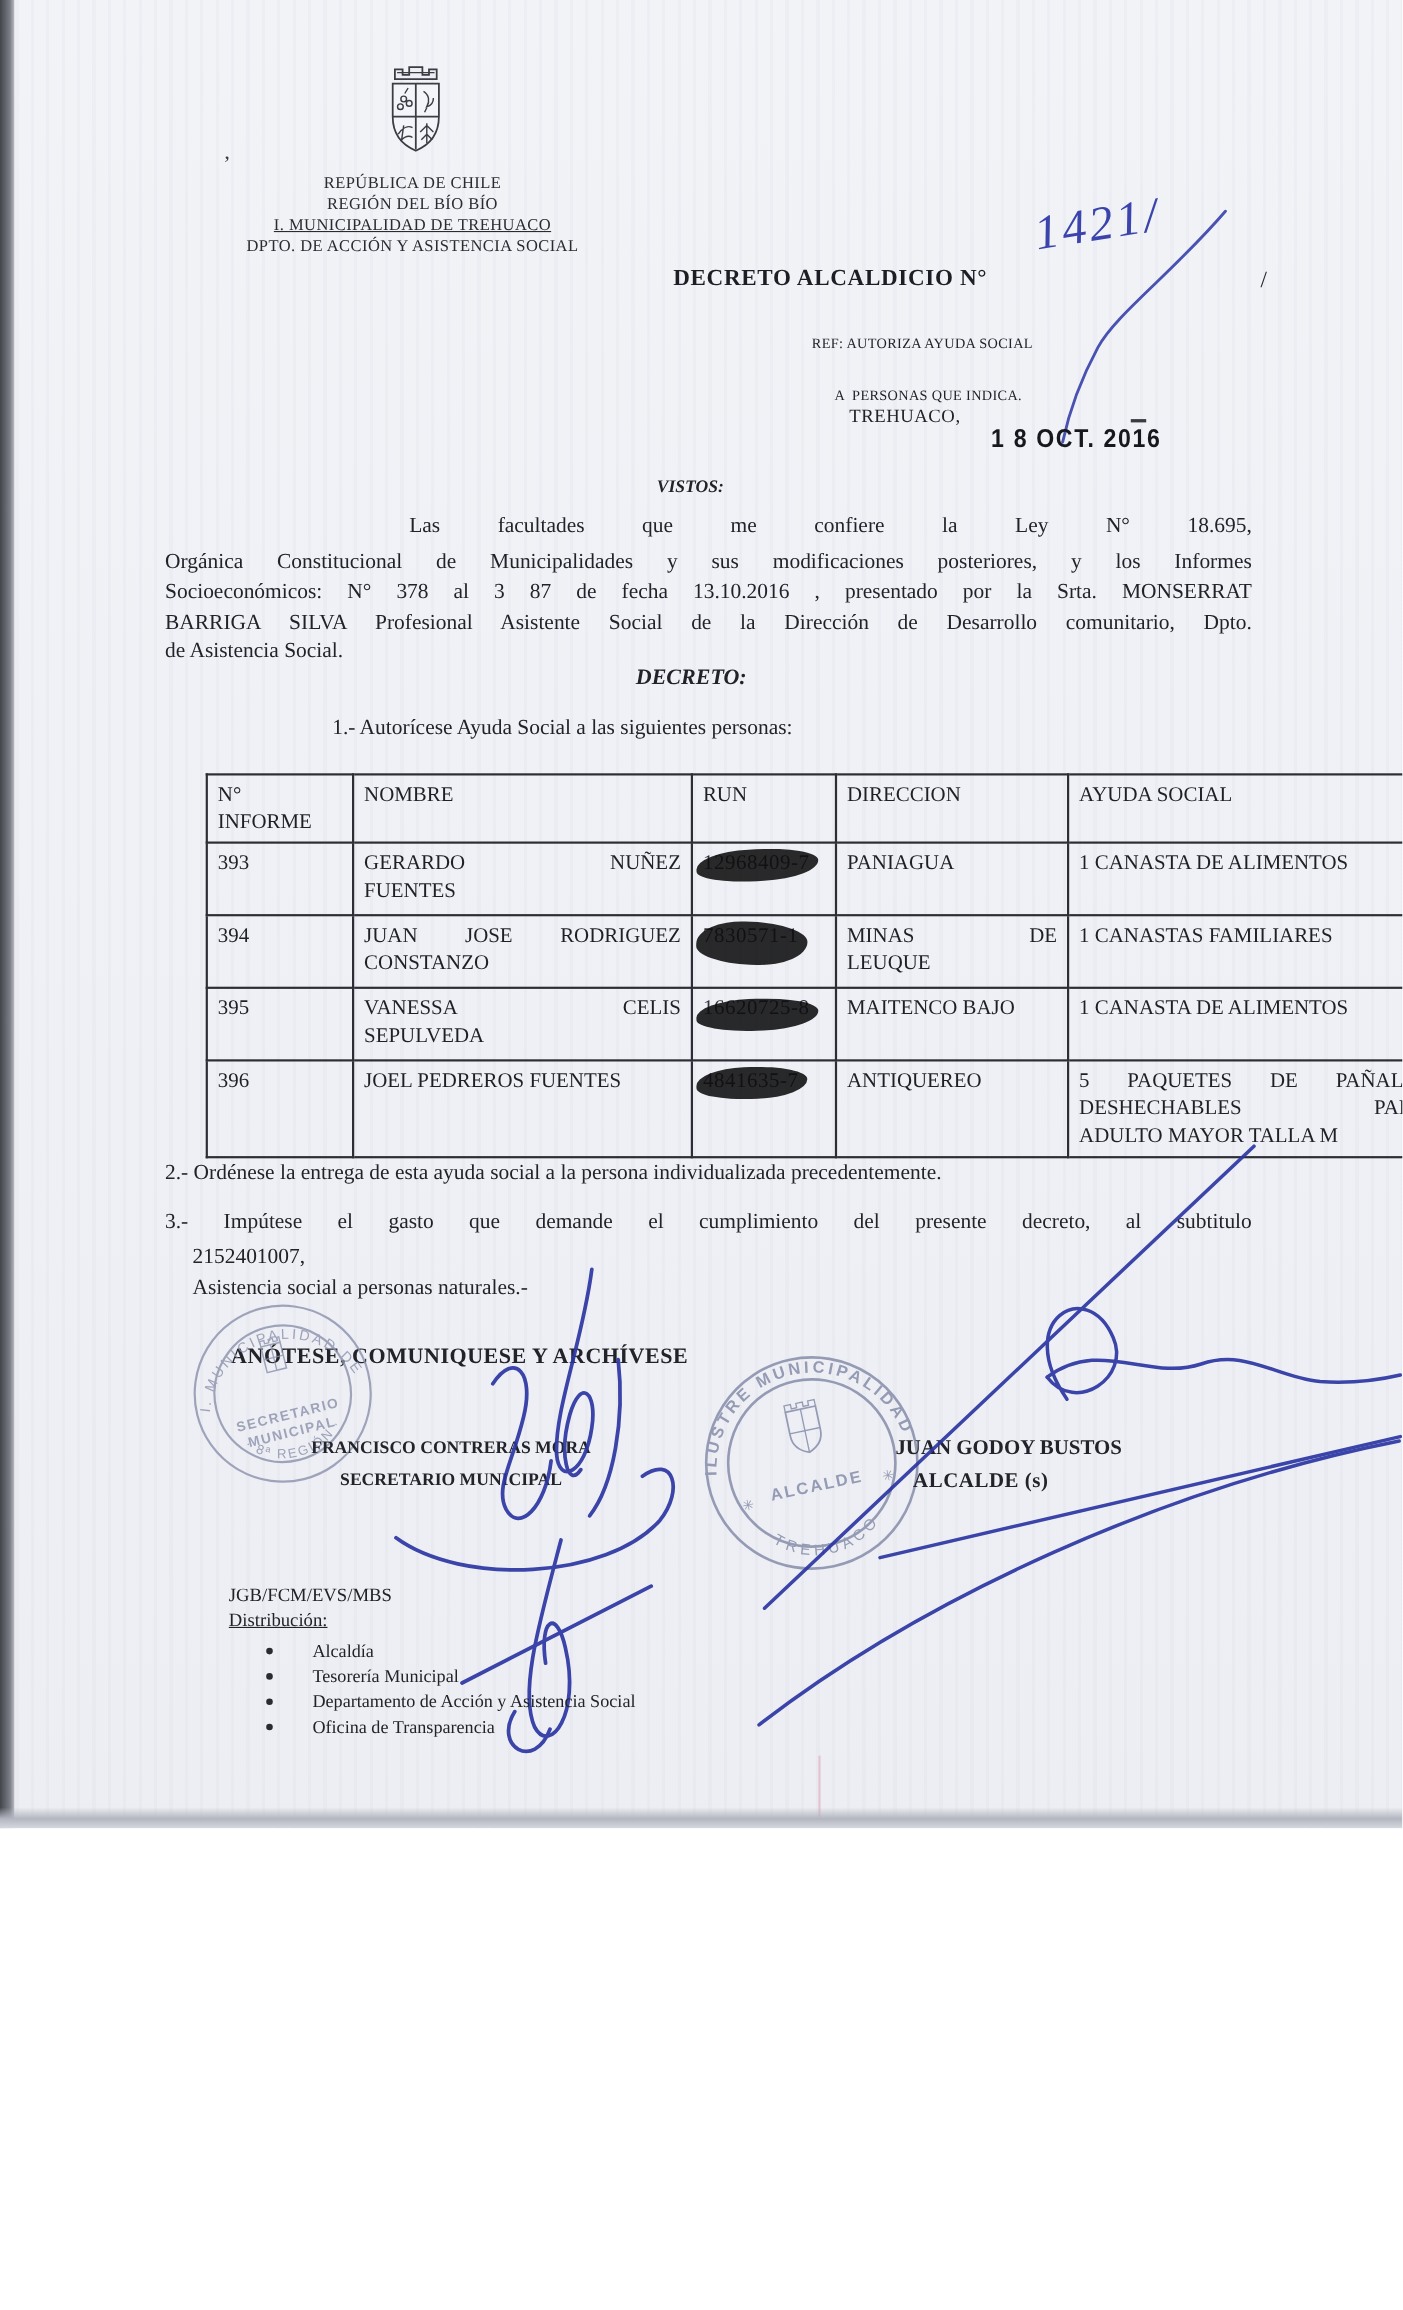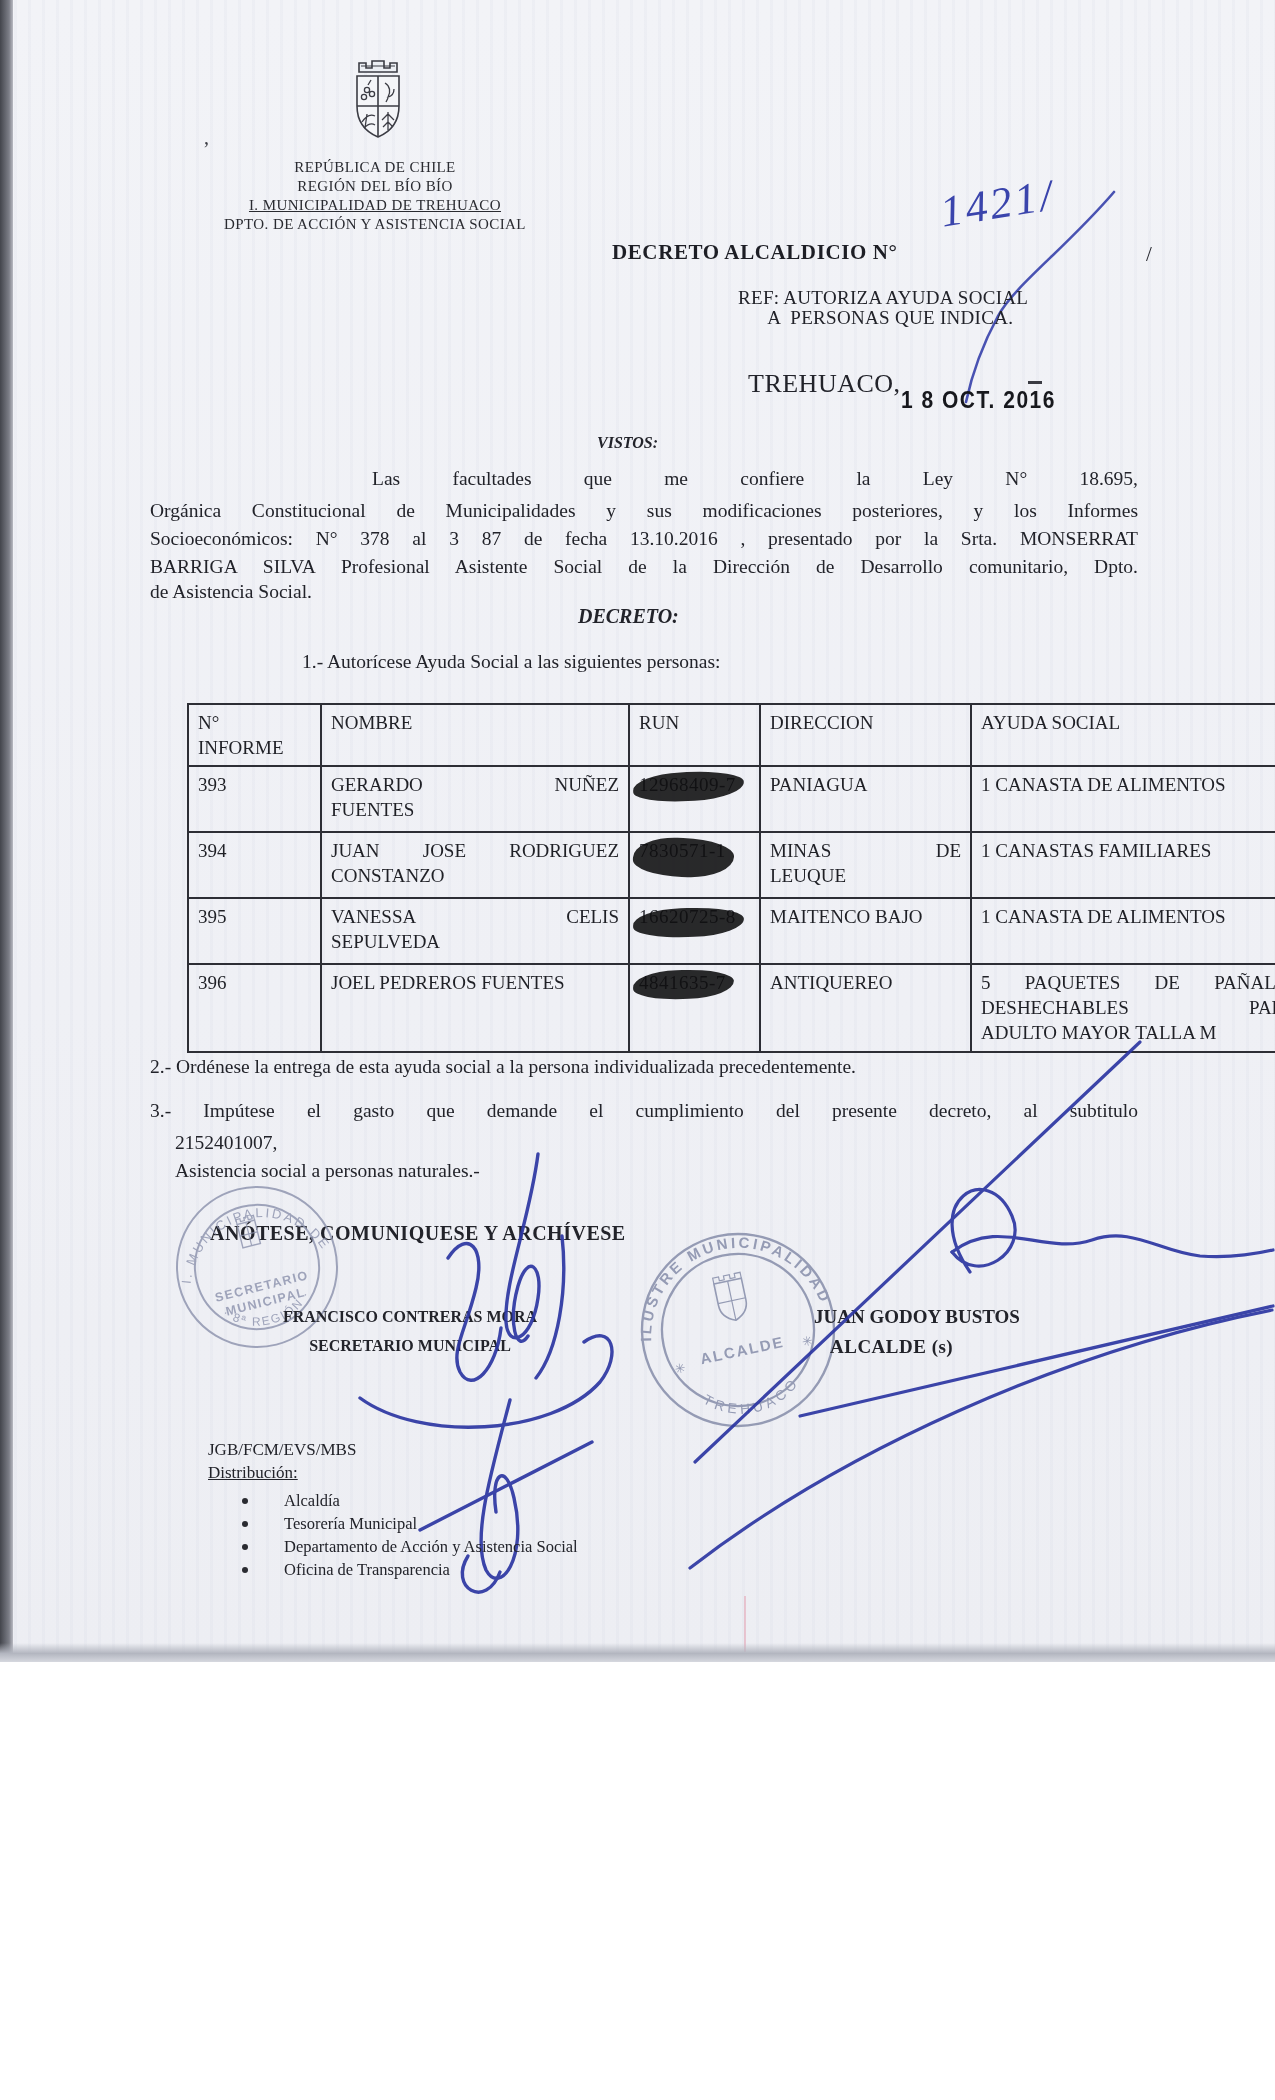--- a/index.html
+++ b/index.html
@@ -27,22 +27,22 @@
   .letterhead{left:160px;top:158px;width:430px;text-align:center;font-size:15px;line-height:19px;
               letter-spacing:.4px;color:#2a2b31;}
   .letterhead .muni{text-decoration:underline;}
   .stray-mark{left:203px;top:138px;font-size:20px;color:#3a3b42;}
 
   
   .decree-title{left:612px;top:240px;font-size:21px;font-weight:bold;letter-spacing:.6px;color:#1d1e25;}
   .typed-slash{left:1146px;top:242px;font-size:21px;color:#1d1e25;}
   .hand-number{left:940px;top:178px;font-size:44px;font-style:italic;color:#2b36a6;
                transform:rotate(-9deg);letter-spacing:3px;opacity:.92;}
-  .ref-block{left:738px;top:288px;font-size:19px;line-height:20px;letter-spacing:.3px;}
-  .place{left:748px;top:369px;font-size:26px;letter-spacing:.5px;}
+  .ref-block{left:738px;top:288px;font-size:13px;line-height:48px;letter-spacing:.3px;}
+  .place{left:772px;top:369px;font-size:17px;letter-spacing:.5px;}
   .date-stamp{left:901px;top:388px;font-family:"Liberation Sans",sans-serif;font-size:21px;font-weight:bold;
               letter-spacing:1.5px;color:#17181d;transform:scaleY(1.12);}
   .stamp-dash{left:1028px;top:381px;width:14px;height:2.5px;background:#3a3b42;}
 
   
   .vistos-label{left:597px;top:434px;font-size:16px;}
   .para-first{left:150px;top:468px;width:988px;font-size:19.5px;padding-left:222px;box-sizing:border-box;}
   .para-mid{left:150px;top:497px;width:988px;font-size:19.5px;line-height:28px;}
   .para-last{left:150px;top:581px;width:988px;font-size:19.5px;}
   .decreto-label{left:578px;top:605px;font-size:20px;}

